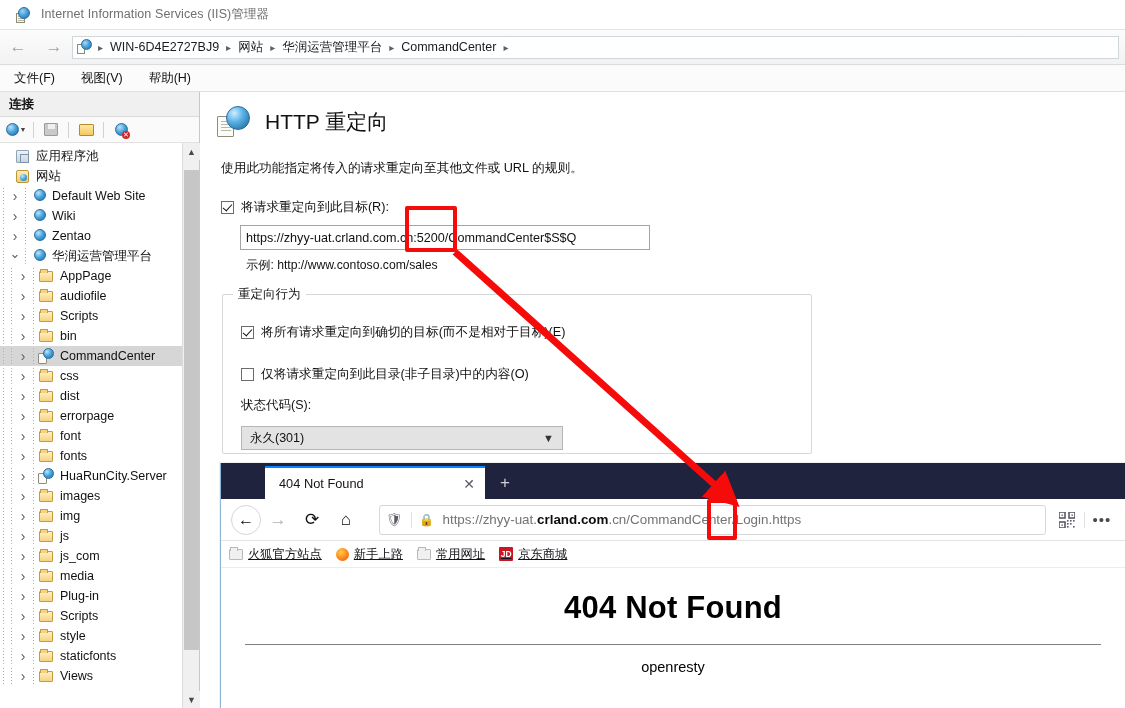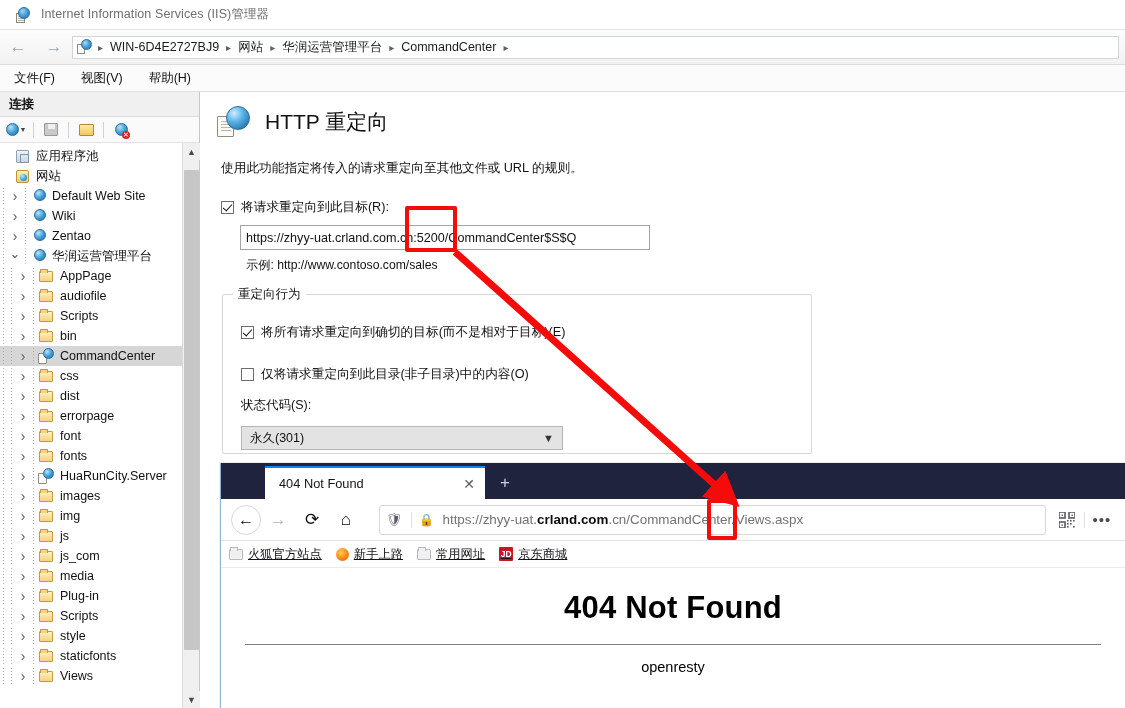--- a/index.html
+++ b/index.html
@@ -681,21 +681,21 @@
     <div class="b-navbar">
       <span class="b-nav-ico back">←</span>
       <span class="b-nav-ico dim">→</span>
       <span class="b-nav-ico">⟳</span>
       <span class="b-nav-ico">⌂</span>
 
       <div class="b-urlbar">
         <span class="b-shield">🛡</span>
         <span class="b-vsep"></span>
         <span class="b-lock">🔒</span>
-        <span class="b-url"><span>https://zhyy-uat.</span><b>crland.com</b><span>.cn/CommandCenter/Views.aspx</span></span>
+        <span class="b-url"><span>https://zhyy-uat.</span><b>crland.com</b><span>.cn/CommandCenter/Login.https</span></span>
       </div>
 
       <div class="b-right">
         <span class="b-qr">
           <svg width="16" height="16" viewBox="0 0 16 16" aria-hidden="true">
             <g fill="#5b5b66">
               <rect x="0" y="0" width="6" height="6" fill="none" stroke="#5b5b66" stroke-width="1.6"></rect>
               <rect x="10" y="0" width="6" height="6" fill="none" stroke="#5b5b66" stroke-width="1.6"></rect>
               <rect x="0" y="10" width="6" height="6" fill="none" stroke="#5b5b66" stroke-width="1.6"></rect>
               <rect x="2.5" y="2.5" width="1.4" height="1.4"></rect>

